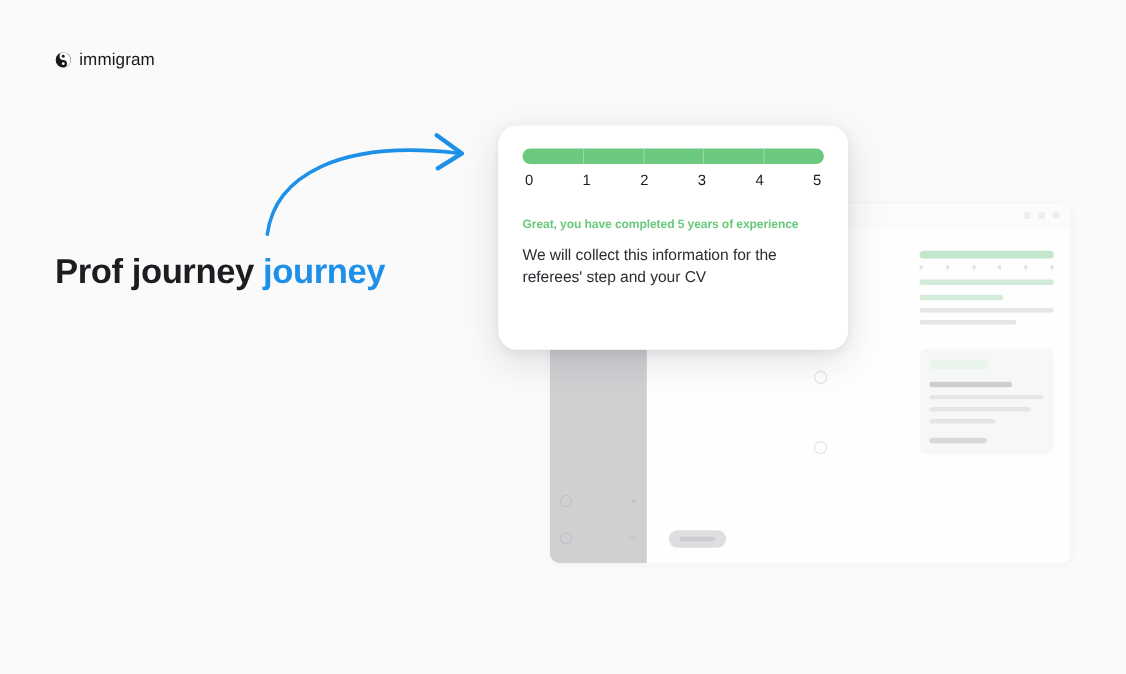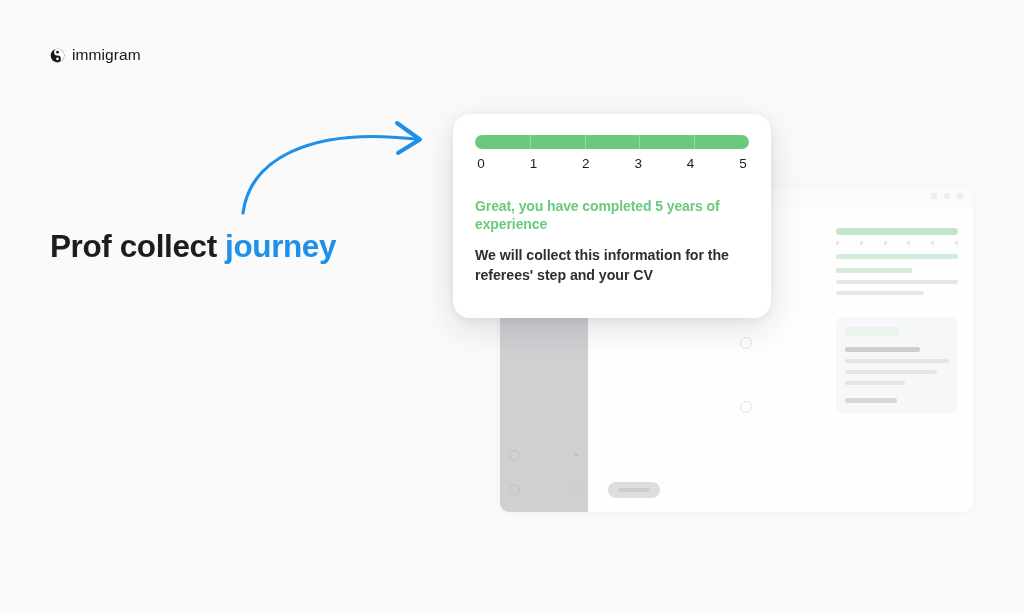--- a/index.html
+++ b/index.html
@@ -16,21 +16,21 @@
     position: relative;
     -webkit-font-smoothing: antialiased;
   }
 
   
   .brand {
     position: absolute;
     left: 50px;
     top: 47px;
     display: flex;
-    align-items: flex-end;
+    align-items: center;
     gap: 7px;
   }
   .brand-mark {
     width: 15px;
     height: 15px;
     flex: 0 0 15px;
     display: block;
   }
   .brand-name {
     font-size: 15.5px;
@@ -291,51 +291,51 @@
     font-size: 13.5px;
     color: #1c1e22;
     line-height: 1;
     font-weight: 400;
     width: 10px;
     text-align: center;
   }
 
   .card-head {
     margin-top: 26px;
-    font-size: 14px;
+    font-size: 11px;
     font-weight: 600;
     color: #6bc97d;
     line-height: 1.33;
     letter-spacing: -0.1px;
   }
   .card-body {
     margin-top: 11px;
     font-size: 14.2px;
-    font-weight: 700;
+    font-weight: 400;
     color: #2c2e33;
     line-height: 1.42;
     letter-spacing: -0.05px;
   }
 </style>
 </head>
 <body>
 
 <div class="brand">
   <svg class="brand-mark" viewBox="0 0 24 24">
     <circle cx="12" cy="12" r="11" fill="#15171b"></circle>
     <path d="M12 1.2a10.8 10.8 0 0 1 0 21.6 5.4 5.4 0 0 0 0-10.8 5.4 5.4 0 0 1 0-10.8z" fill="#ffffff"></path>
     <circle cx="12" cy="6.6" r="2.1" fill="#15171b"></circle>
     <circle cx="12" cy="17.4" r="2.1" fill="#ffffff"></circle>
   </svg>
   <span class="brand-name">immigram</span>
 </div>
 
 <div class="copy">
   <h1 class="headline">
-    <span>Prof collect</span><span>&nbsp;</span><span class="accent">journey</span>
+    <span>Prof journey</span><span>&nbsp;</span><span class="accent">journey</span>
   </h1>
 </div>
 
 <svg class="arrow" viewBox="0 0 220 112">
   <path d="M13 105 C 20 52, 78 19, 185 31" fill="none" stroke="#1e90e8" stroke-width="3.2" stroke-linecap="round"></path>
   <path d="M167 15 L 190 31.5 L 168 45" fill="none" stroke="#1e90e8" stroke-width="4" stroke-linecap="round" stroke-linejoin="round"></path>
 </svg>
 
 <div class="mockup">
   <div class="mk-topbar">

